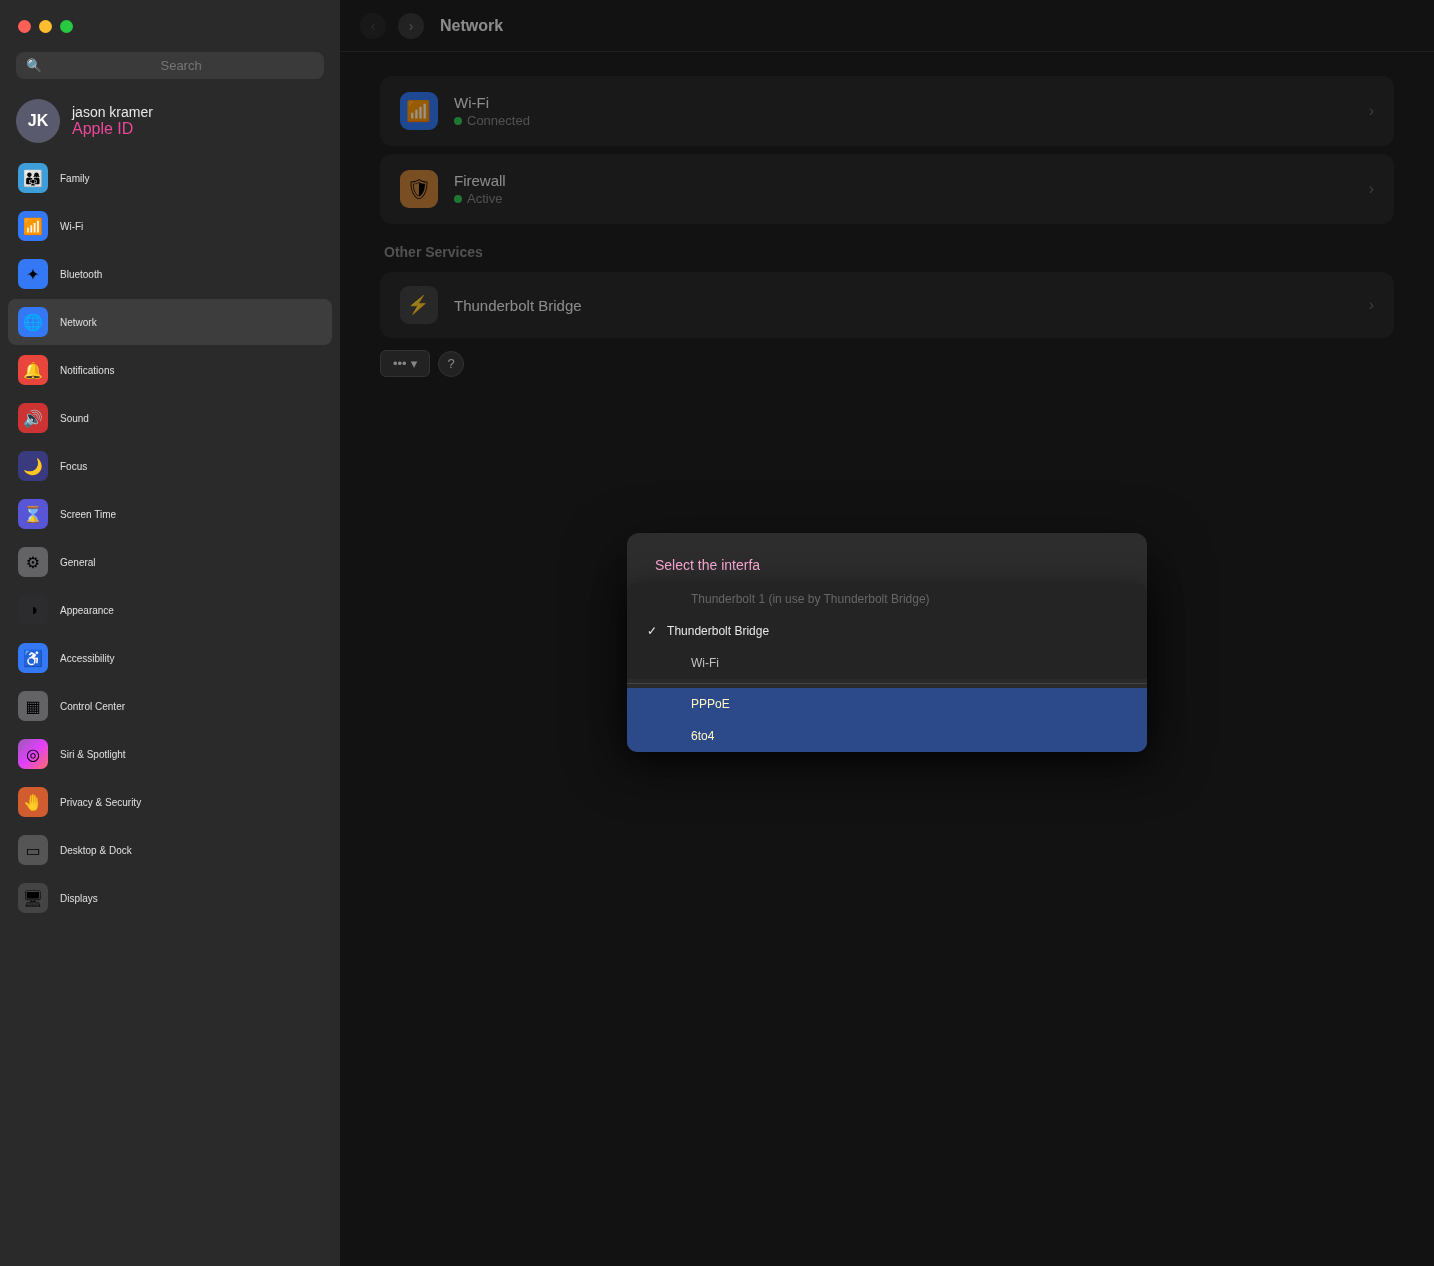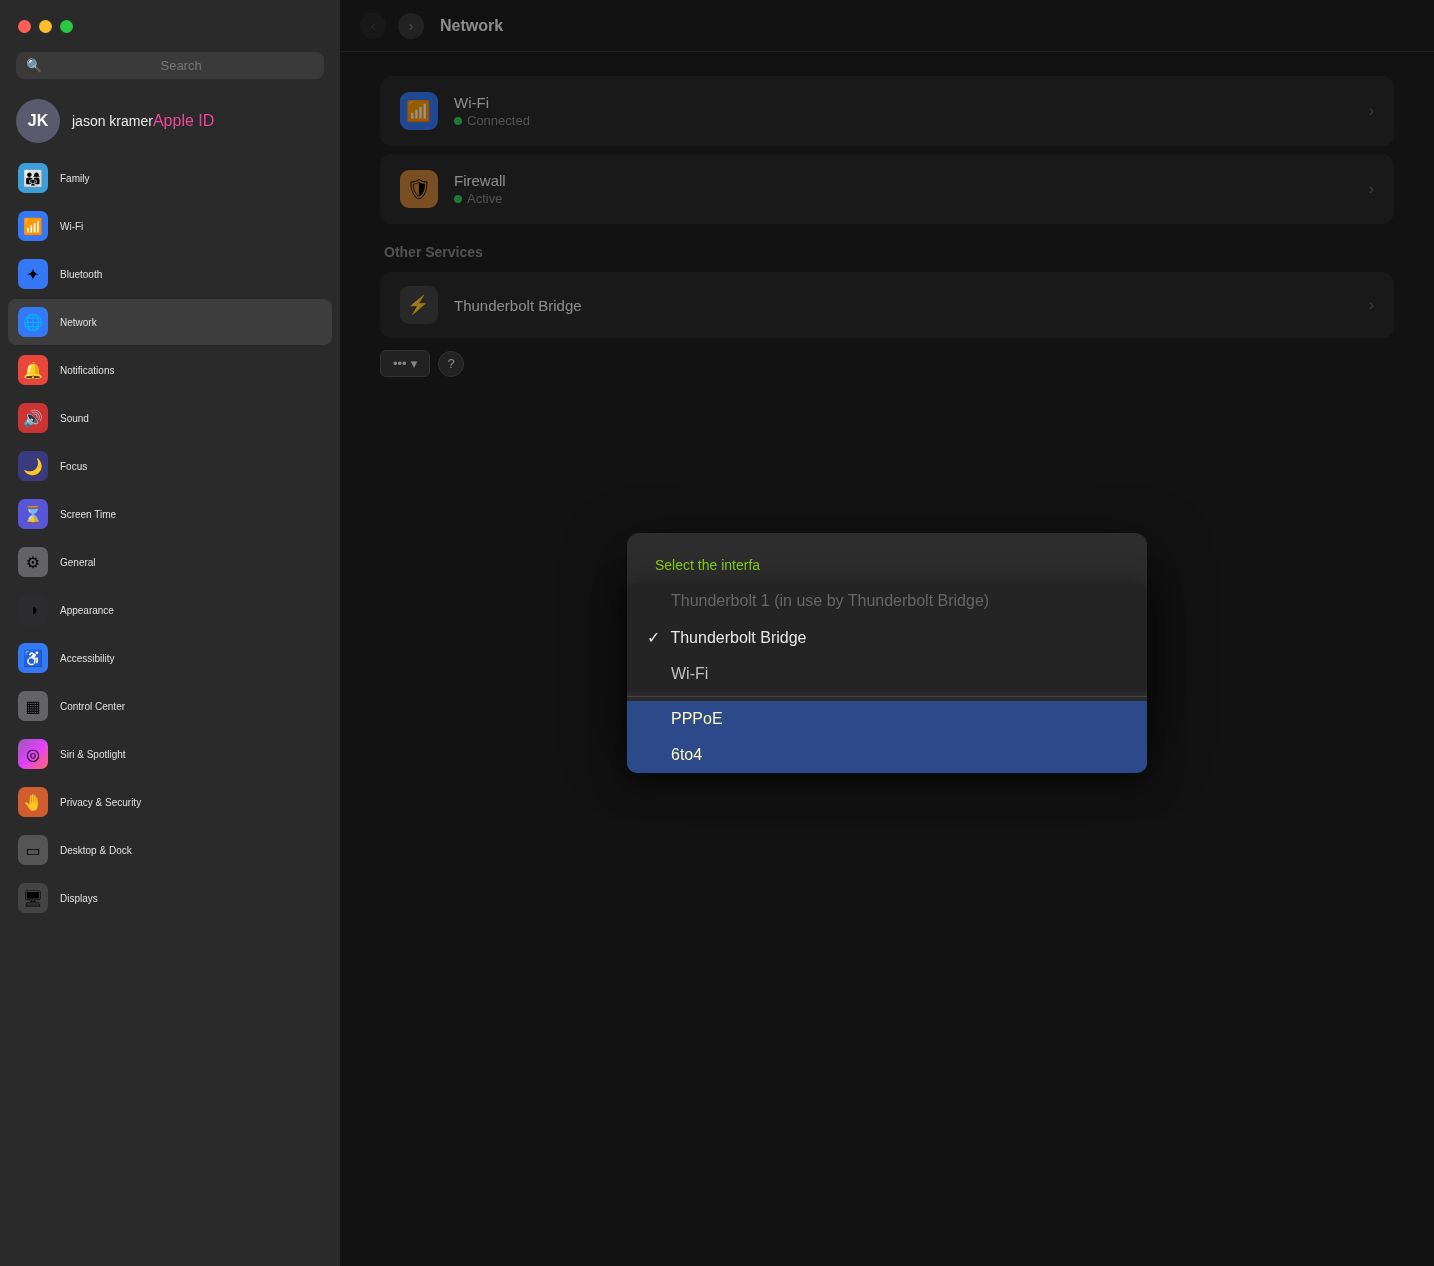--- a/index.html
+++ b/index.html
@@ -76,21 +76,21 @@
       height: 44px;
       border-radius: 50%;
       background: #5a5a6e;
       display: flex;
       align-items: center;
       justify-content: center;
       color: #fff;
       font-size: 16px;
       font-weight: 700;
     }
-    .user-info { display: flex; flex-direction: row; align-items: center; }
+    .user-info { display: flex; flex-direction: column; }
     .user-name { color: #e8e8e8; font-size: 14px; font-weight: 500; }
     .user-sub { color: #ec4899; font-size: 16px; }
 
     .sidebar-list {
       flex: 1;
       overflow-y: auto;
       padding: 0 8px;
     }
     .sidebar-list::-webkit-scrollbar { width: 0; }
 
@@ -226,21 +226,21 @@
     .dialog {
       background: #2d2d2d;
       border-radius: 12px;
       padding: 24px 28px;
       width: 520px;
       position: relative;
       box-shadow: 0 20px 60px rgba(0,0,0,0.6);
     }
 
     .dialog-title {
-      color: #84cc16;
+      color: #f9a8d4;
       font-size: 14px;
       margin-bottom: 16px;
     }
 
     .dialog-row {
       display: flex;
       align-items: center;
       margin-bottom: 14px;
       gap: 12px;
     }
@@ -311,23 +311,23 @@
       left: 0;
       width: 520px;
       background: #2a2a2a;
       border-radius: 10px;
       box-shadow: 0 8px 32px rgba(0,0,0,0.6);
       overflow: hidden;
       z-index: 100;
     }
 
     .dropdown-item {
-      padding: 9px 20px 9px 44px;
+      padding: 9px 20px 9px 64px;
       color: #c0c0c0;
-      font-size: 16px;
+      font-size: 12px;
       cursor: pointer;
       position: relative;
     }
     .dropdown-item.checked { padding-left: 20px; font-weight: 500; color: #e8e8e8; }
     .dropdown-item.checked::before {
       content: '✓';
       margin-right: 10px;
       color: #e8e8e8;
     }
     .dropdown-item.disabled { color: #666; cursor: default; }

